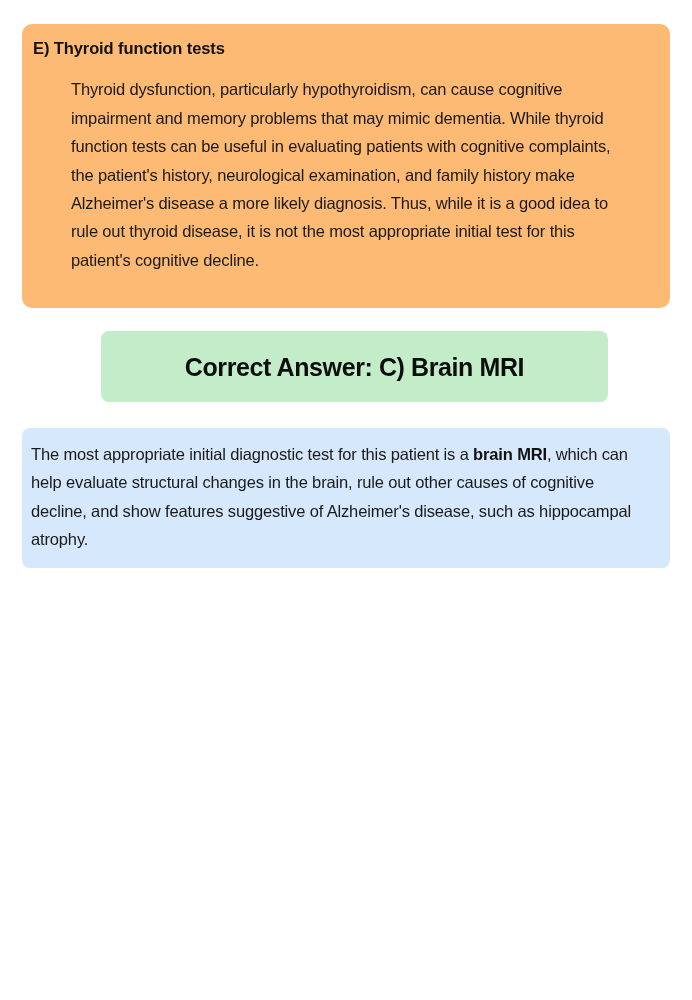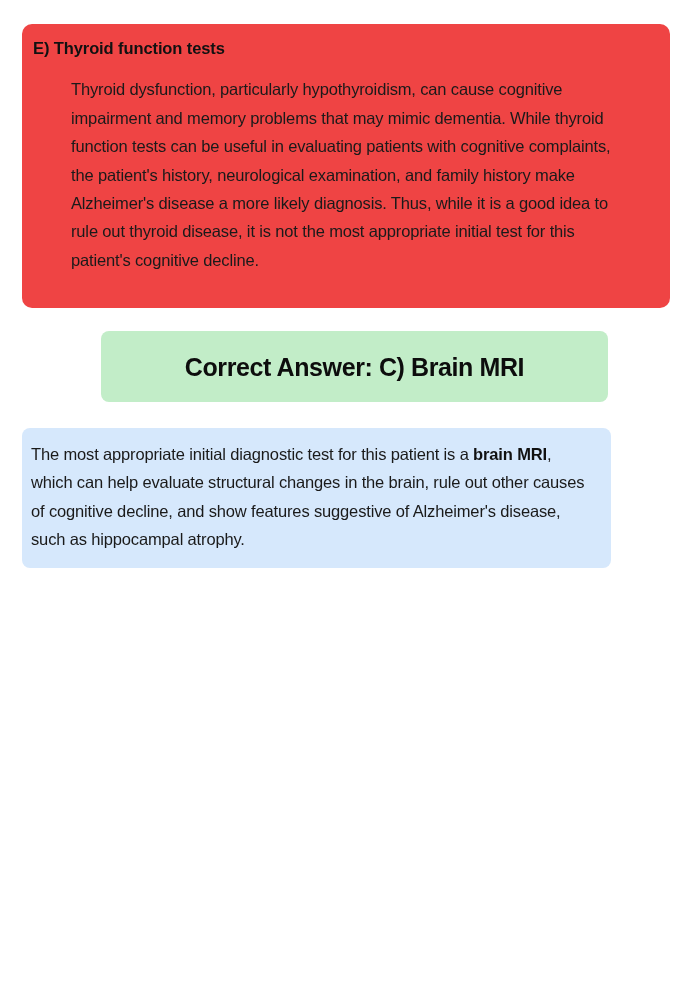--- a/index.html
+++ b/index.html
@@ -23,21 +23,21 @@
     box-sizing: border-box;
   }
 
   
   .distractor-card {
     position: absolute;
     left: 22px;
     top: 24px;
     width: 648px;
     box-sizing: border-box;
-    background: #ef4444;
+    background: #fdba74;
     border-radius: 10px;
     padding: 14px 22px 18px 11px;
   }
 
   .distractor-title {
     font-size: 16.5px;
     font-weight: bold;
     letter-spacing: -0.1px;
     color: #111111;
     margin: 0 0 10px 0;
@@ -78,21 +78,21 @@
     letter-spacing: -0.4px;
     line-height: 1.2;
     text-align: right;
   }
 
   
   .explanation-card {
     position: absolute;
     left: 22px;
     top: 428px;
-    width: 589px;
+    width: 648px;
     box-sizing: border-box;
     background: #D6E8FC;
     border-radius: 8px;
     padding: 12px 24px 14px 9px;
   }
 
   .explanation-body {
     font-size: 16.5px;
     font-weight: normal;
     color: #1a1a1a;

